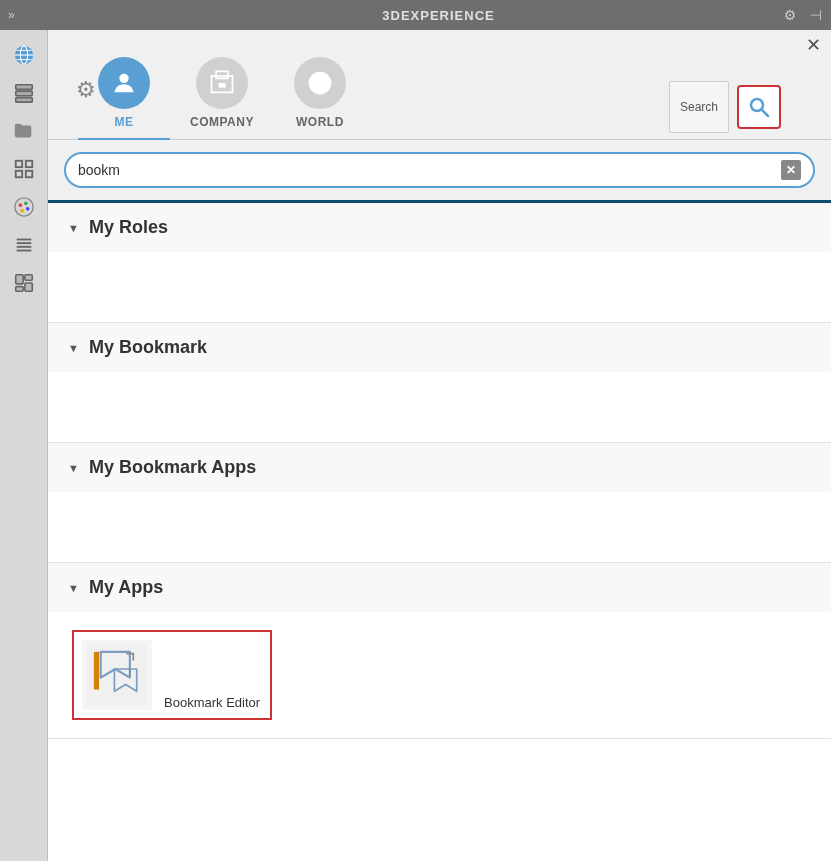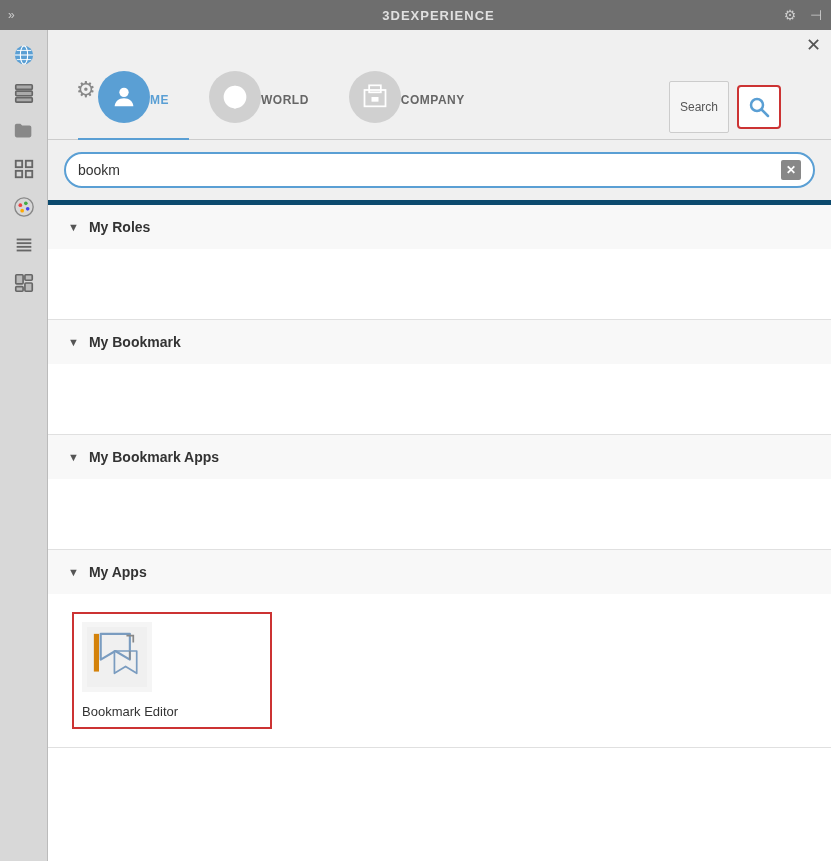--- a/index.html
+++ b/index.html
@@ -124,21 +124,21 @@
       left: 28px;
       top: 50%;
       transform: translateY(-30%);
       cursor: pointer;
       color: #888;
       font-size: 22px;
     }
 
     .tab-item {
       display: flex;
-      flex-direction: row;
+      flex-direction: column;
       align-items: center;
       padding: 0 20px 10px 20px;
       cursor: pointer;
       position: relative;
     }
     .tab-item.active .tab-icon-circle {
       background: #5a9fd4;
     }
     .tab-item.active .tab-label {
       color: #5a9fd4;
@@ -209,21 +209,21 @@
     .search-btn svg {
       width: 24px;
       height: 24px;
       fill: #5a9fd4;
     }
 
     
     .search-input-area {
       padding: 12px 16px;
       background: #f0f0f0;
-      border-bottom: 5px solid #0c4a6e;
+      border-bottom: 3px solid #0c4a6e;
     }
     .search-input-wrapper {
       display: flex;
       align-items: center;
       background: white;
       border: 2px solid #5a9fd4;
       border-radius: 20px;
       padding: 6px 12px;
     }
     .search-input-field {
@@ -265,35 +265,35 @@
       padding: 14px 20px;
       cursor: pointer;
       background: #f8f8f8;
     }
     .section-arrow {
       color: #555;
       font-size: 11px;
       margin-right: 10px;
     }
     .section-title {
-      font-size: 14px;
+      font-size: 18px;
       font-weight: bold;
       color: #333;
     }
     .section-content {
       background: white;
       min-height: 70px;
       padding: 10px 20px;
     }
 
     
     .app-item {
       display: inline-flex;
-      flex-direction: column;
-      align-items: flex-start;
+      flex-direction: row;
+      align-items: flex-end;
       border: 2px solid #cc3333;
       padding: 8px;
       margin: 8px 4px;
       cursor: pointer;
       background: white;
       gap: 12px;
       min-width: 200px;
     }
     .app-icon-box {
       width: 70px;
@@ -398,47 +398,47 @@
     <div class="tab-gear">⚙</div>
 
     <div class="tab-item active">
       <div class="tab-icon-circle">
         <svg viewBox="0 0 24 24">
             <circle cx="12" cy="8" r="4" fill="white"></circle>
             <path d="M4 20c0-4 3.6-7 8-7s8 3 8 7" fill="white"></path>
           </svg>
       </div>
       <span class="tab-label">ME</span>
+    </div>
+
+    <div class="tab-item">
+      <div class="tab-icon-circle">
+        <svg viewBox="0 0 24 24">
+            <rect x="3" y="6" width="18" height="14" fill="none" stroke="white" stroke-width="1.5"></rect>
+            <rect x="7" y="2" width="10" height="6" fill="none" stroke="white" stroke-width="1.5"></rect>
+            <rect x="9" y="12" width="3" height="4" fill="white"></rect>
+            <rect x="12" y="12" width="3" height="4" fill="white"></rect>
+          </svg>
+      </div>
+      <span class="tab-label">COMPANY</span>
     </div>
 
     <div class="tab-item">
       <div class="tab-icon-circle">
         <svg viewBox="0 0 24 24" fill="none" stroke="white" stroke-width="1.5">
             <circle cx="12" cy="12" r="9"></circle>
             <ellipse cx="12" cy="12" rx="3.5" ry="9"></ellipse>
             <line x1="3" y1="12" x2="21" y2="12"></line>
             <line x1="5" y1="7" x2="19" y2="7"></line>
             <line x1="5" y1="17" x2="19" y2="17"></line>
           </svg>
       </div>
       <span class="tab-label">WORLD</span>
     </div>
 
-    <div class="tab-item">
-      <div class="tab-icon-circle">
-        <svg viewBox="0 0 24 24">
-            <rect x="3" y="6" width="18" height="14" fill="none" stroke="white" stroke-width="1.5"></rect>
-            <rect x="7" y="2" width="10" height="6" fill="none" stroke="white" stroke-width="1.5"></rect>
-            <rect x="9" y="12" width="3" height="4" fill="white"></rect>
-            <rect x="12" y="12" width="3" height="4" fill="white"></rect>
-          </svg>
-      </div>
-      <span class="tab-label">COMPANY</span>
-    </div>
-
     <div class="search-tab">
       <span class="search-tooltip">Search</span>
       <div class="search-btn">
         <svg viewBox="0 0 24 24">
             <circle cx="10" cy="10" r="6" fill="none" stroke="#5a9fd4" stroke-width="2.5"></circle>
             <line x1="15" y1="15" x2="21" y2="21" stroke="#5a9fd4" stroke-width="2.5" stroke-linecap="round"></line>
           </svg>
       </div>
     </div>
   </div>

